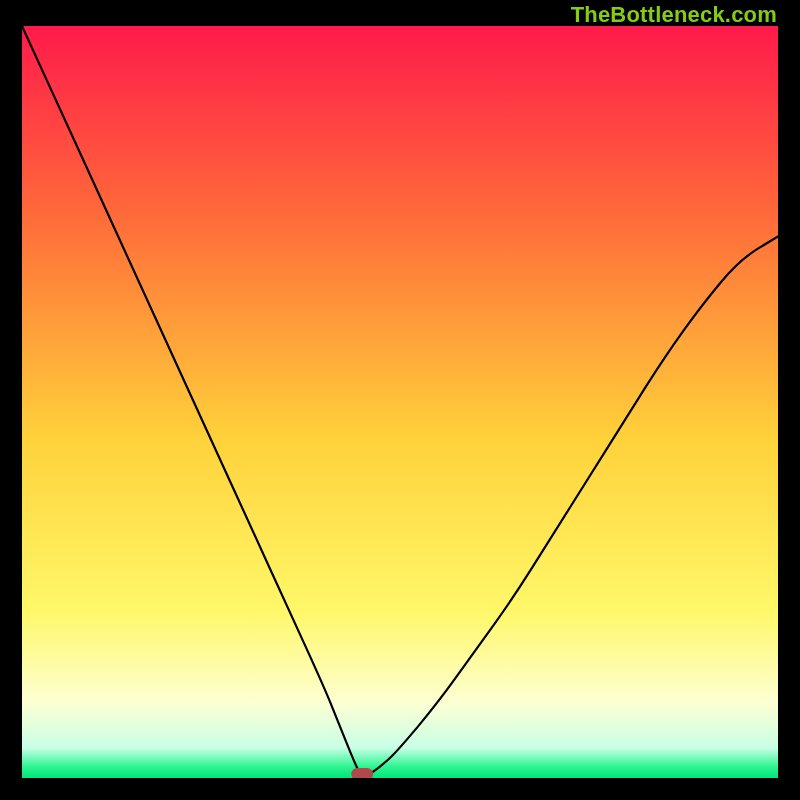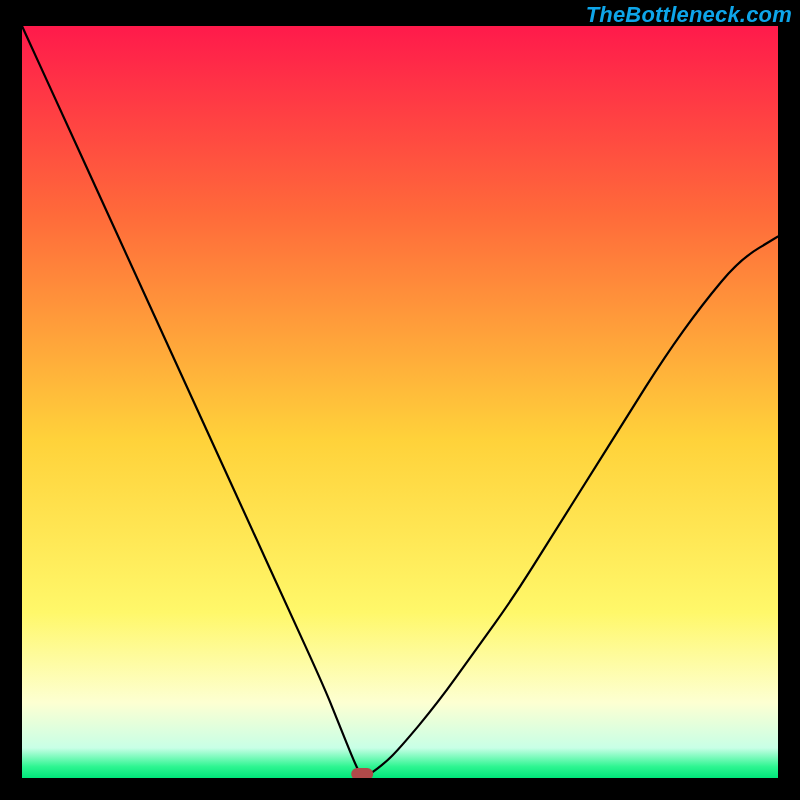--- a/index.html
+++ b/index.html
@@ -13,27 +13,26 @@
   }
   .frame {
     position: relative;
     width: 800px;
     height: 800px;
     background: #000;
   }
   .watermark {
     position: absolute;
     top: 2px;
-    right: 8px;
-    color: #0ea5e9;
+    right: 23px;
+    color: #84cc16;
     font-size: 22px;
     font-weight: 600;
     letter-spacing: 0.2px;
     user-select: none;
-    font-style: italic;
   }
   .plot {
     position: absolute;
     left: 22px;
     top: 26px;
     width: 756px;
     height: 752px;
   }
   .plot svg {
     display: block;

